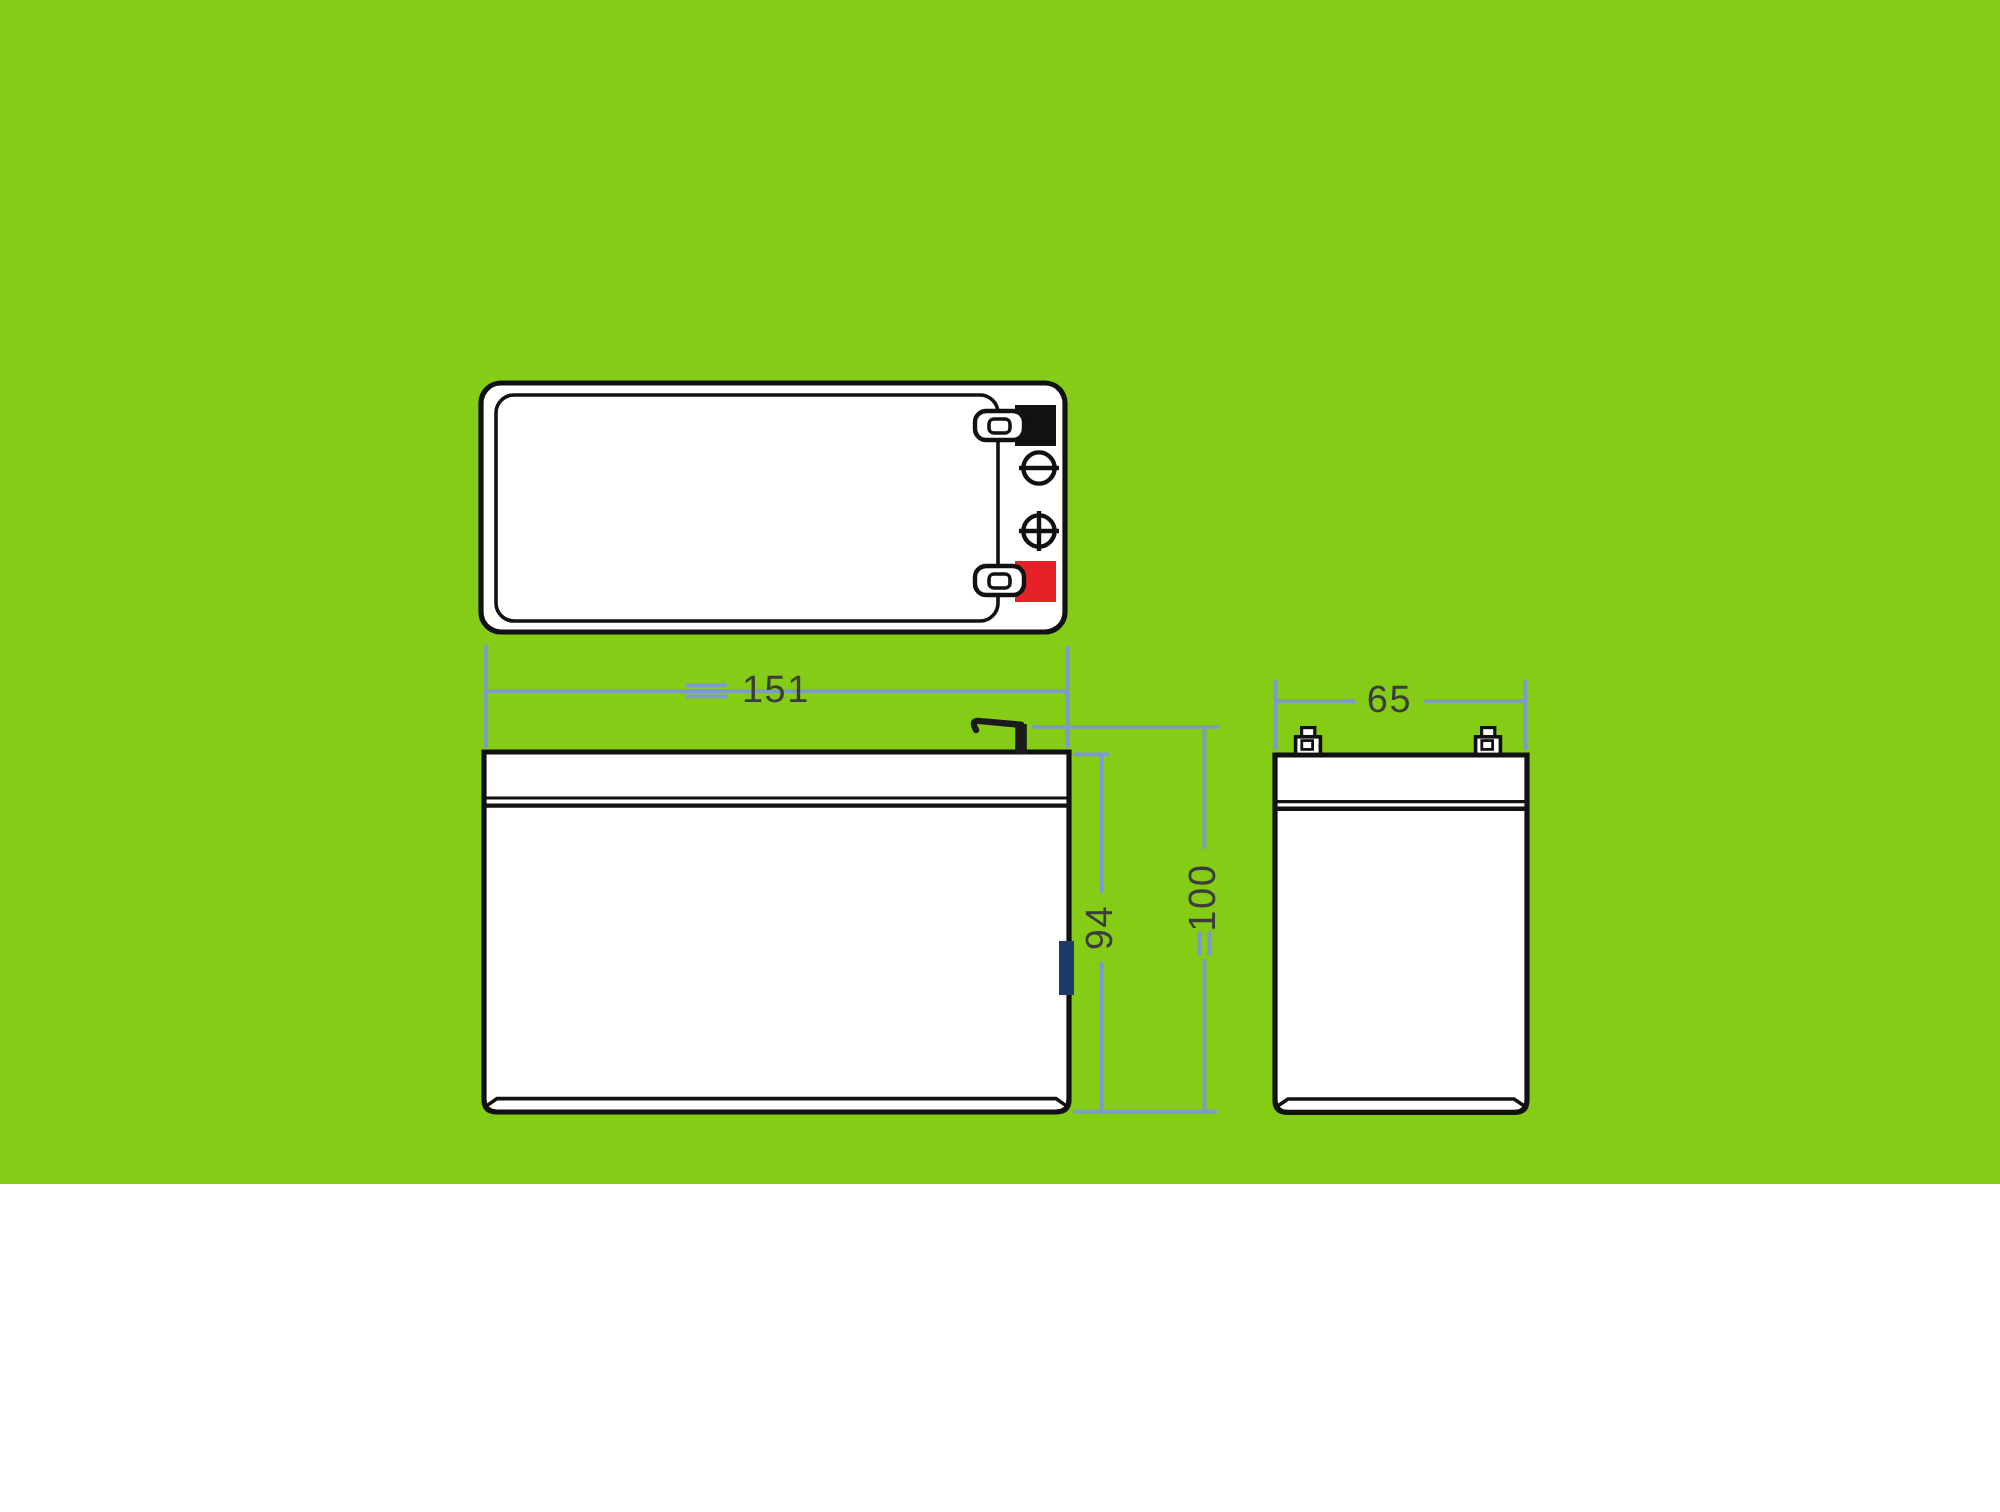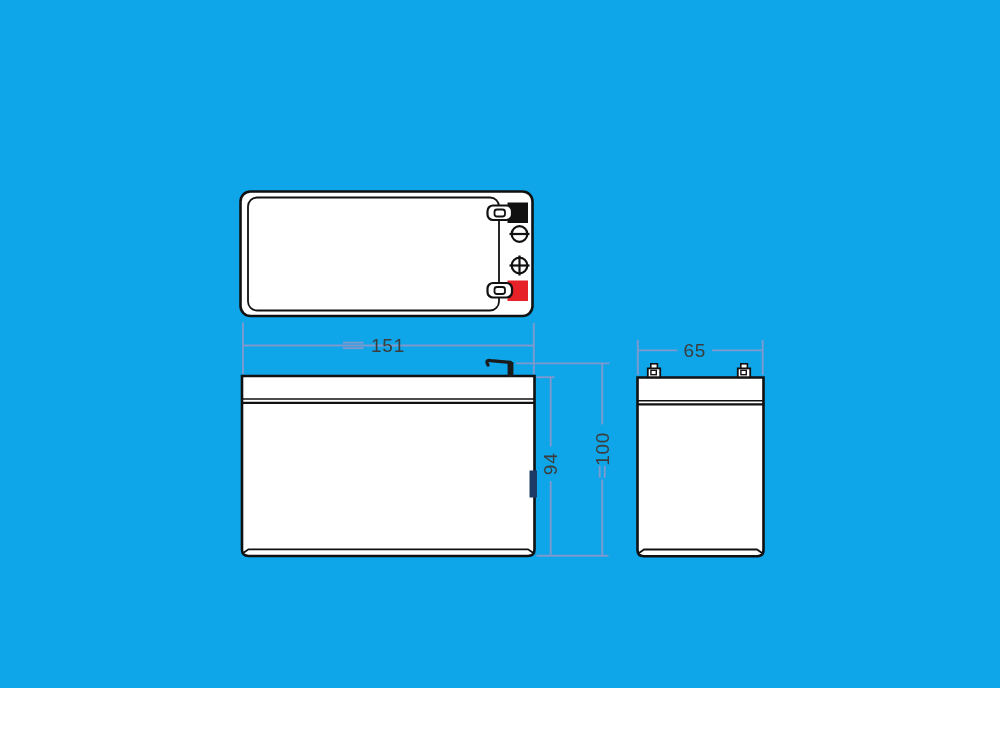--- a/index.html
+++ b/index.html
@@ -1,17 +1,17 @@
 <!DOCTYPE html>
 <html><head>
 <meta charset="utf-8">
 <style>
   html,body{margin:0;padding:0;background:#ffffff;}
   #stage{
-    position:relative;width:1000px;height:688px;background:#0ea5e9;
+    position:relative;width:1000px;height:592px;background:#84cc16;
     font-family:"Liberation Sans",sans-serif;overflow:hidden;
   }
   svg{display:block;}
   .outline{stroke:#111111;fill:#ffffff;}
   .w25{stroke-width:2.6;}
   .w22{stroke-width:2.2;}
   .w18{stroke-width:1.8;}
   .w16{stroke-width:1.6;}
   .w14{stroke-width:1.4;}
   .nofill{fill:none;}

